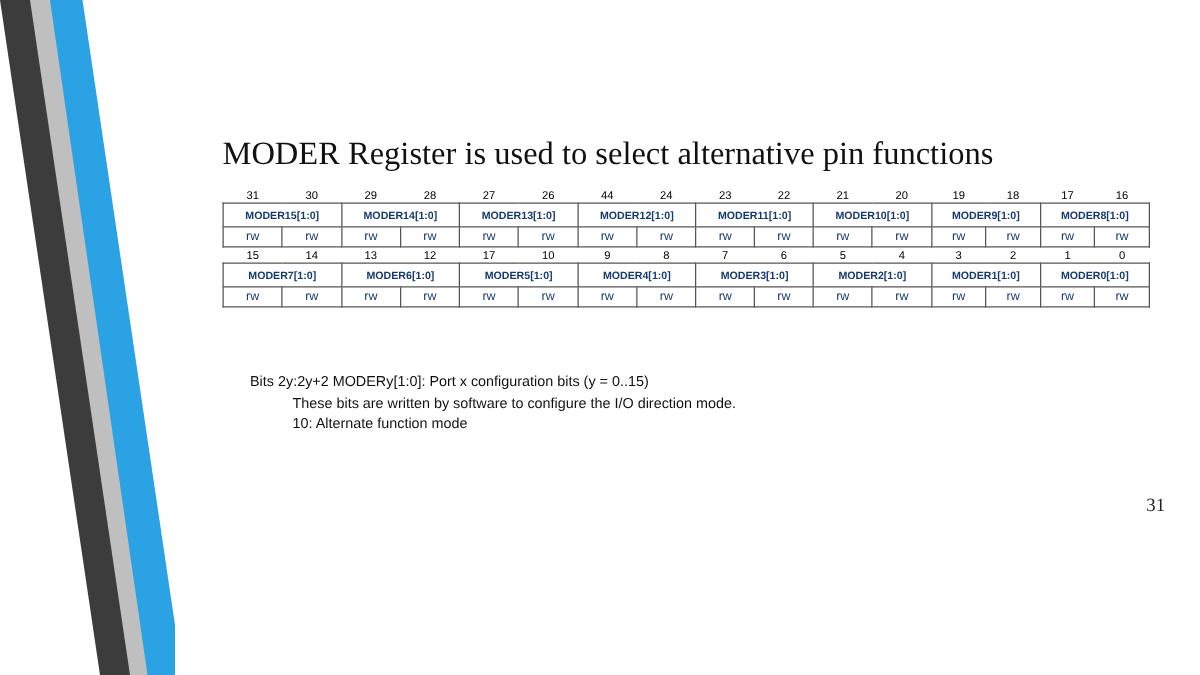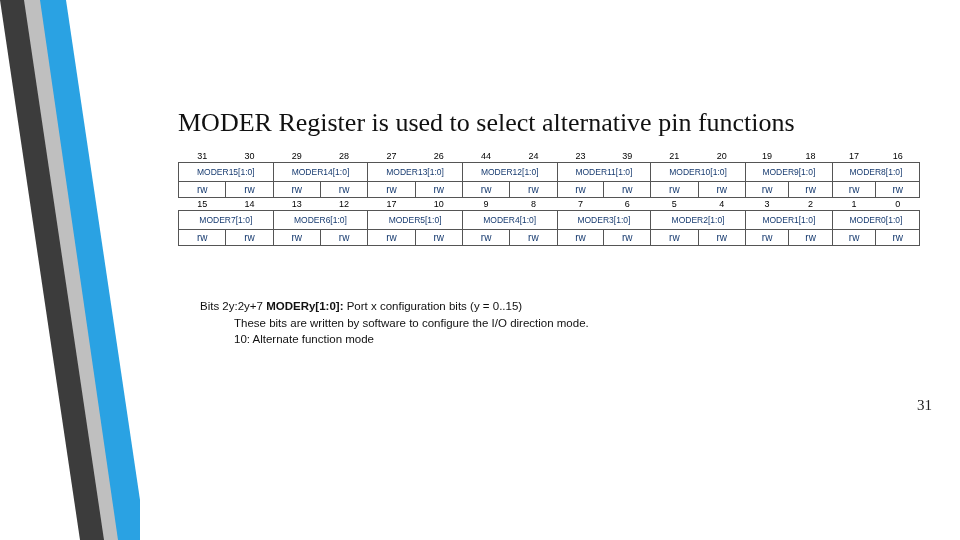--- a/index.html
+++ b/index.html
@@ -6,25 +6,25 @@
   html, body { width: 960px; height: 540px; font-family: "Segoe UI", Arial, sans-serif; background: #fff; overflow: hidden; }
   .slide { position: relative; width: 960px; height: 436px; background: #fff; }
   
   .accent { position: absolute; left: 0; top: 0; width: 140px; height: 540px; pointer-events: none; }
   .accent svg { display:block; }
   .title { position: absolute; left: 178px; top: 108px; font-size: 26px; color: #111; font-family: Georgia, "Times New Roman", serif; }
   .reg-table-wrap { position: absolute; left: 178px; top: 150px; width: 742px; }
   .reg-table { width: 100%; border-collapse: collapse; background:#fff; }
   .reg-table td { border: 1px solid #555; text-align: center; vertical-align: middle; font-size: 9px; padding: 2px 0; height: 16px; color:#222;}
   .reg-table tr.bitnums td { border: none; font-size: 9px; color: #000; padding: 1px 0; height: 12px; }
-  .reg-table tr.labels td { font-size: 8.5px; height: 19px; color:#163a6f; font-weight:400;}
+  .reg-table tr.labels td { font-size: 8.5px; height: 19px; color:#163a6f; font-weight:700;}
   .reg-table tr.rw td { height: 15px; color:#163a6f; font-size:10px; }
   .desc { position: absolute; left: 200px; top: 298px; width: 620px; font-size: 11.5px; color: #111; line-height: 1.45; }
   .desc .first-line { margin-bottom: 0; }
-  .desc .b { font-weight: 700; }
+  .desc .b { font-weight: 400; }
   .desc .indent { padding-left: 34px; display:block; }
   .pagenum { position: absolute; right: 28px; bottom: 22px; font-size: 15px; color:#222; font-family: Georgia, serif;}
 </style>
 </head>
 <body>
 
 <div class="slide">
 
   <div class="accent">
     <svg width="140" height="540" viewBox="0 0 140 540">
@@ -42,21 +42,21 @@
           <tr class="bitnums">
         <td>31</td>
         <td>30</td>
         <td>29</td>
         <td>28</td>
         <td>27</td>
         <td>26</td>
         <td>44</td>
         <td>24</td>
         <td>23</td>
-        <td>39</td>
+        <td>22</td>
         <td>21</td>
         <td>20</td>
         <td>19</td>
         <td>18</td>
         <td>17</td>
         <td>16</td>
       </tr>
       <tr class="labels">
         <td colspan="2">MODER15[1:0]</td>
         <td colspan="2">MODER14[1:0]</td>
@@ -130,20 +130,20 @@
         <td>rw</td>
         <td>rw</td>
         <td>rw</td>
       </tr>
     </tbody>
       </table>
   </div>
 
   <div class="desc">
     <div class="first-line">
-      <span>Bits 2y:2y+7 </span><span class="b">MODERy[1:0]:</span><span> Port x configuration bits (y = 0..15)</span>
+      <span>Bits 2y:2y+2 </span><span class="b">MODERy[1:0]:</span><span> Port x configuration bits (y = 0..15)</span>
     </div>
     <span class="indent">These bits are written by software to configure the I/O direction mode.</span>
     <span class="indent">10: Alternate function mode</span>
   </div>
 
   <div class="pagenum">31</div>
 </div>
 
 </body></html>

